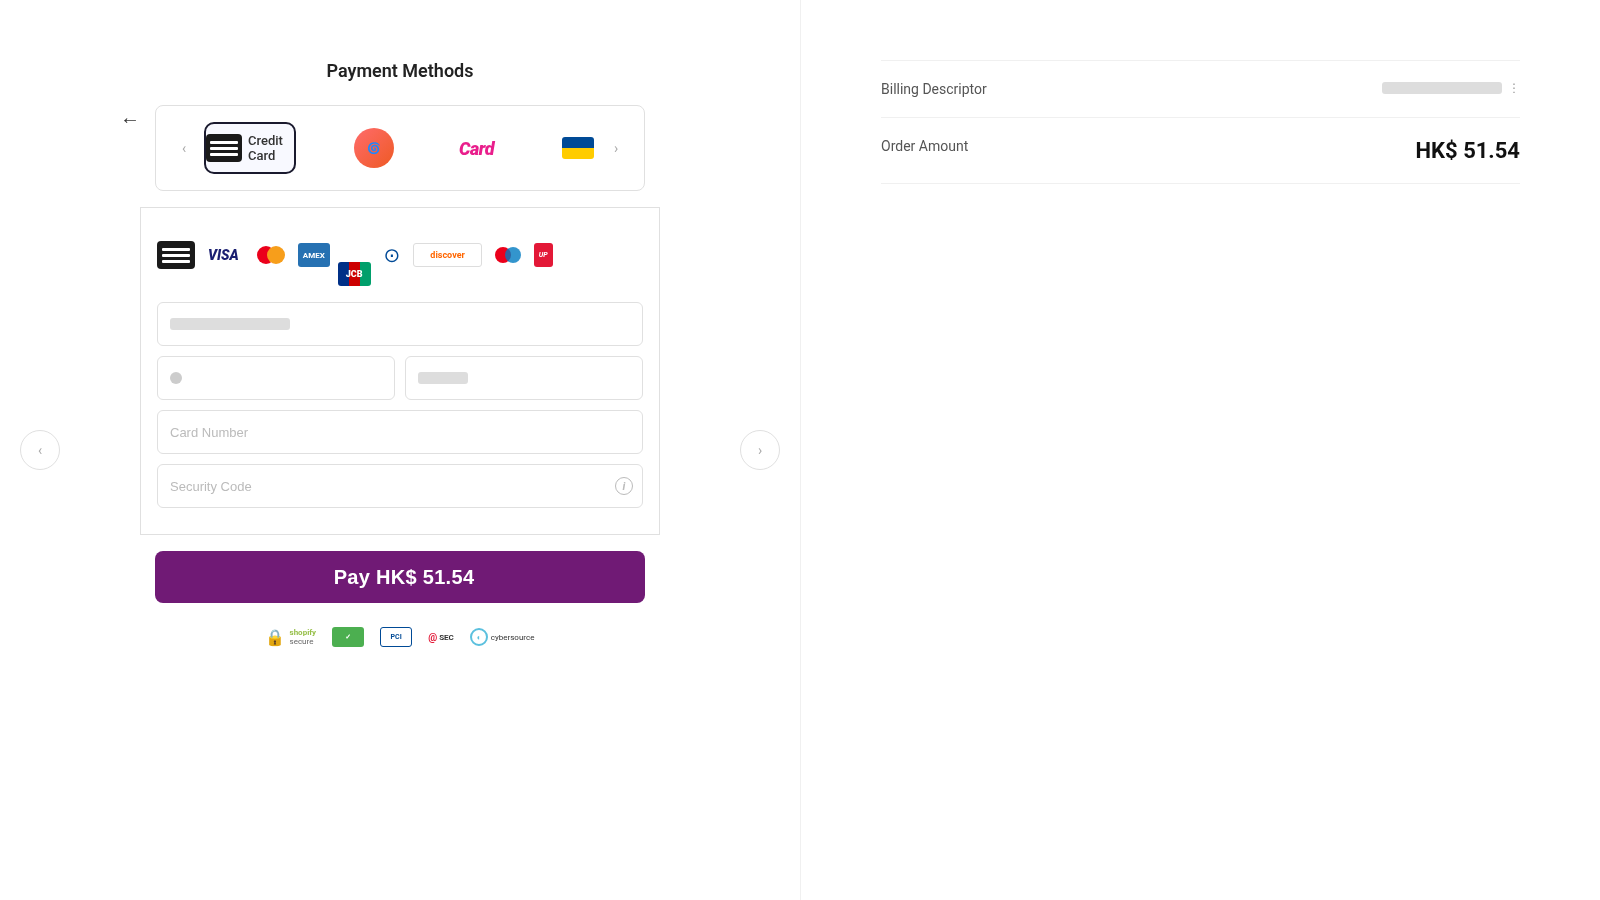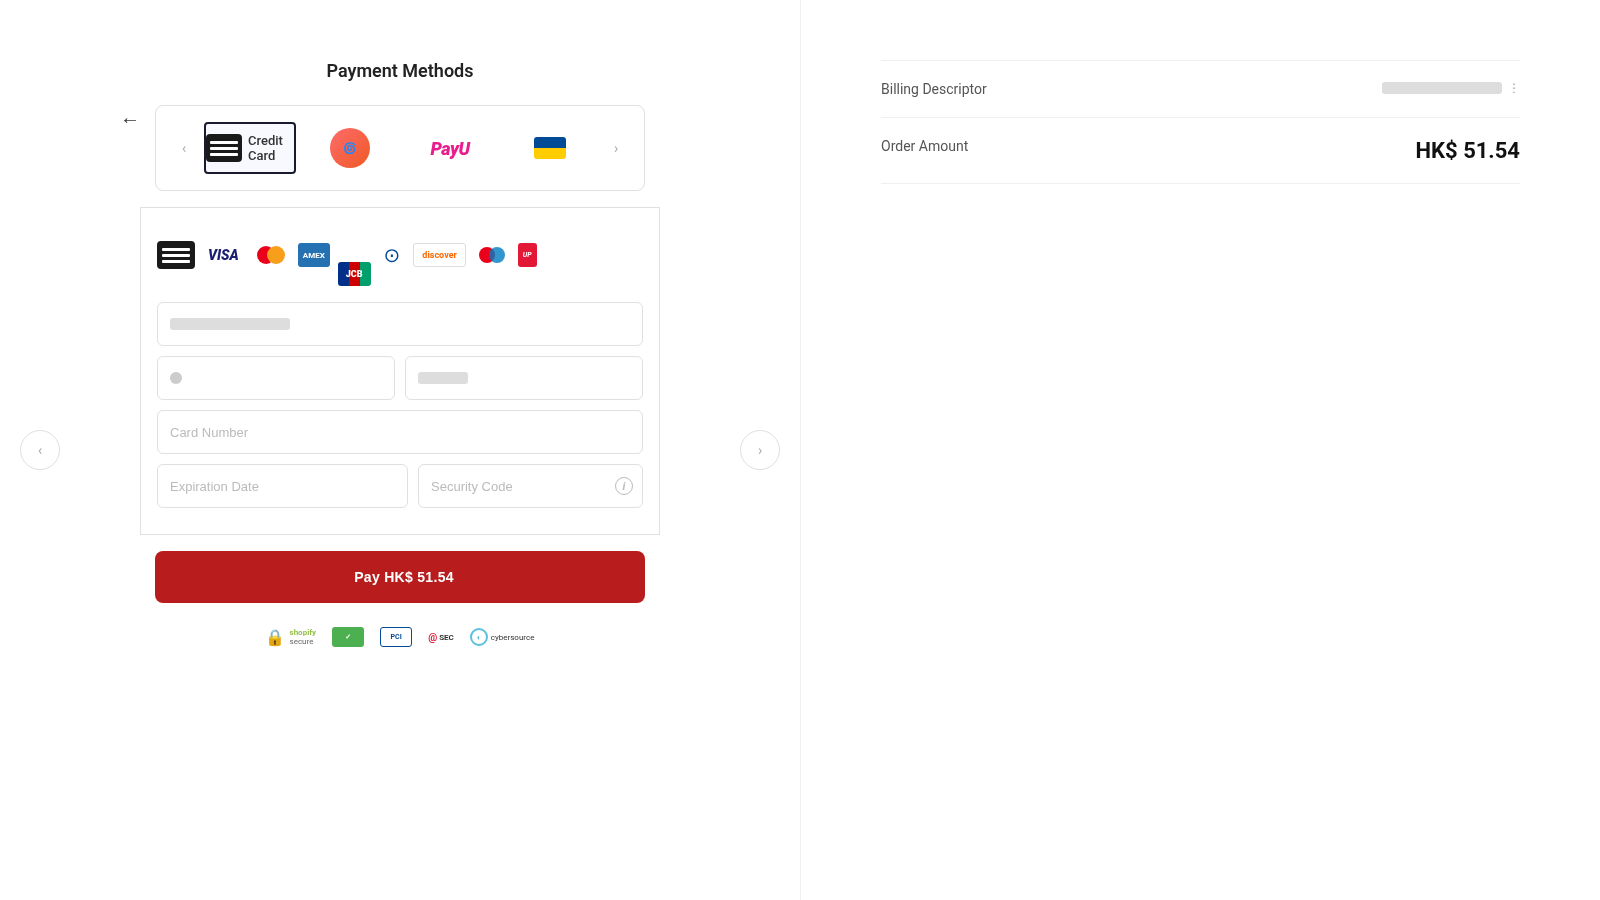--- a/index.html
+++ b/index.html
@@ -104,24 +104,24 @@
       cursor: pointer;
       color: #aaa;
       font-size: 14px;
       flex-shrink: 0;
     }
 
     .tab-item {
       flex: 1;
       height: 52px;
       border: 2px solid transparent;
-      border-radius: 4px;
-      display: flex;
-      align-items: center;
-      justify-content: center;
+      border-radius: 10px;
+      display: flex;
+      align-items: center;
+      justify-content: flex-end;
       cursor: pointer;
       background: #fff;
     }
 
     .tab-item.active {
       border-color: #1a1a2e;
       background: #f8f9ff;
     }
 
     .credit-card-tab {
@@ -315,25 +315,25 @@
       height: 12px;
       background: #ddd;
       border-radius: 3px;
       width: 50px;
     }
 
     
     .pay-button {
       width: 490px;
       height: 52px;
-      background: #b91c1c;
+      background: #701a75;
       color: #fff;
       border: none;
       border-radius: 8px;
-      font-size: 14px;
+      font-size: 20px;
       font-weight: 600;
       cursor: pointer;
       letter-spacing: 0.3px;
       padding-left: 8px;
     }
 
     
     .security-badges {
       display: flex;
       align-items: center;
@@ -423,21 +423,21 @@
         </div>
       </div>
 
       <div class="tab-item">
         <div class="saferi-tab" style="display:flex;align-items:center;justify-content:center;">
           <div style="width:40px;height:40px;background:linear-gradient(135deg,#ff6b6b,#ee5a24);border-radius:50%;display:flex;align-items:center;justify-content:center;color:white;font-size:11px;font-weight:bold;">🌀</div>
         </div>
       </div>
 
       <div class="tab-item">
-        <span class="payu-text" style="font-size:18px;font-weight:900;color:#e91e8c;font-style:italic;">PayU</span>
+        <span class="payu-text" style="font-size:18px;font-weight:900;color:#e91e8c;font-style:italic;">Card</span>
       </div>
 
       <div class="tab-item">
         <div style="display:flex;align-items:center;gap:4px;">
           <div style="width:32px;height:22px;background:linear-gradient(to bottom,#004a96 50%,#ffcc00 50%);border-radius:3px;"></div>
         </div>
       </div>
 
       <div class="tab-arrow">›</div>
     </div>
@@ -453,21 +453,21 @@
         <div class="card-chip-line"></div>
       </div>
       <span class="mini-card-logo visa-logo">VISA</span>
       <div class="mini-card-logo mastercard-logo">
         <div class="mastercard-r"></div>
         <div class="mastercard-y"></div>
       </div>
       <span class="mini-card-logo amex-logo">AMEX</span>
       <span class="mini-card-logo jcb-logo">JCB</span>
       <div class="mini-card-logo diners-logo" style="font-size:20px;color:#004a97;font-weight:300;">⊙</div>
-      <span class="mini-card-logo discover-logo" style="font-size:9px;color:#ff6600;border:1px solid #ddd;padding:2px 8px;border-radius:3px;">discover</span>
+      <span class="mini-card-logo discover-logo" style="font-size:9px;color:#ff6600;border:1px solid #ddd;padding:2px 16px;border-radius:3px;">discover</span>
       <div class="mini-card-logo maestro-logo">
         <div class="maestro-r"></div>
         <div class="maestro-b"></div>
       </div>
       <span class="mini-card-logo unionpay-logo" style="background:#e31837;color:white;font-size:7px;padding:0 5px;border-radius:3px;font-weight:bold;font-style:italic;">UP</span>
     </div>
 
     
     <div class="blurred-input">
       <div class="blurred-text"></div>
@@ -481,21 +481,20 @@
       <div class="blurred-half">
         <div class="blurred-short"></div>
       </div>
     </div>
 
     
     <input type="text" class="form-input" placeholder="Card Number" style="">
 
     
     <div class="form-row">
-      <input type="text" class="form-input-half" placeholder="Expiration Date" style="">
       <div class="security-input-wrapper">
         <input type="text" class="form-input-half" placeholder="Security Code" style="">
         <div class="info-icon">i</div>
       </div>
     </div>
 
   </div>
 
   <button class="pay-button">Pay HK$ 51.54</button>
 

